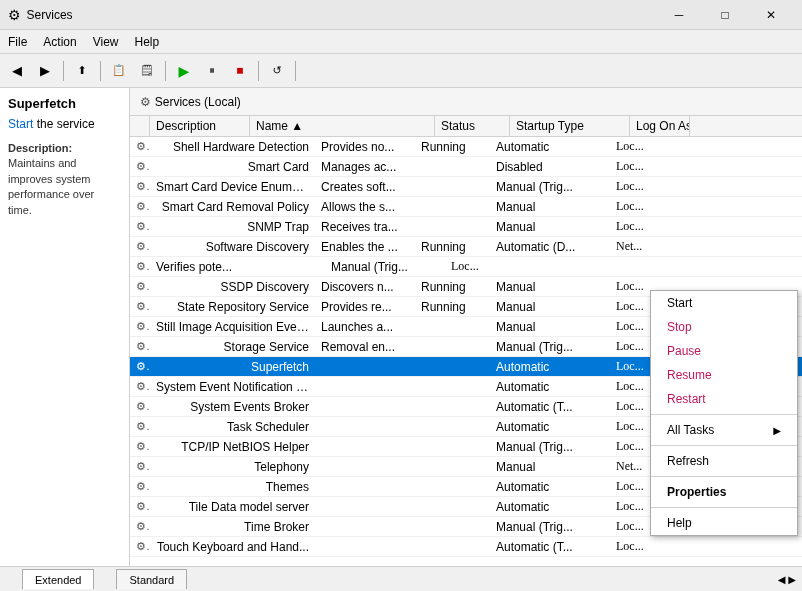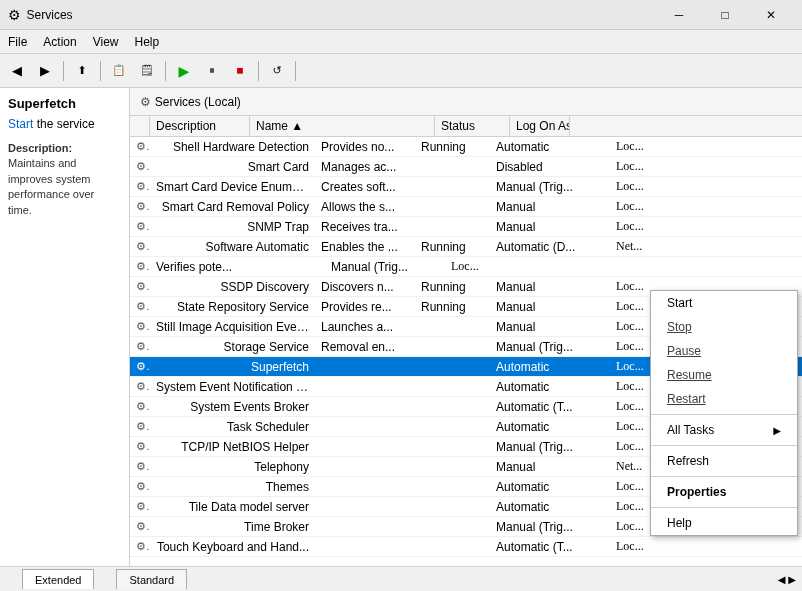--- a/index.html
+++ b/index.html
@@ -201,21 +201,21 @@
       z-index: 100;
       font-size: 12px;
     }
     .ctx-item {
       padding: 5px 16px;
       cursor: pointer;
       display: flex;
       align-items: center;
       justify-content: space-between;
     }
-    .ctx-item.disabled { color: #404040; cursor: default; text-decoration: underline; }
+    .ctx-item.disabled { color: #be185d; cursor: default; }
     .ctx-item.bold { font-weight: bold; }
     .ctx-sep { height: 1px; background: #d0d0d0; margin: 3px 0; }
     .ctx-arrow { font-size: 10px; }
 
     
     .service-list::-webkit-scrollbar { width: 14px; }
     .service-list::-webkit-scrollbar-track { background: #f0f0f0; }
     .service-list::-webkit-scrollbar-thumb { background: #c0c0c0; border: 1px solid #aaa; }
   </style>
 </head>
@@ -275,20 +275,21 @@
       <span>Services (Local)</span>
     </div>
 
     <div class="service-list">
 
       <div class="list-header">
         <div class="col-hdr row-icon"></div>
         <div class="col-hdr col-desc">Description</div>
         <div class="col-hdr col-name">Name ▲</div>
         <div class="col-hdr col-status">Status</div>
+        <div class="col-hdr col-startup">Startup Type</div>
         <div class="col-hdr col-log">Log On As</div>
       </div>
 
       <div id="rows-container">
           <div class="service-row">
     <div class="row-cell row-icon" style="color: #555;">⚙</div>
     <div class="row-cell cell-name">Shell Hardware Detection</div>
     <div class="row-cell cell-desc">Provides no...</div>
     <div class="row-cell cell-status">Running</div>
     <div class="row-cell cell-startup">Automatic</div>
@@ -321,21 +322,21 @@
           <div class="service-row">
     <div class="row-cell row-icon" style="color: #555;">⚙</div>
     <div class="row-cell cell-name">SNMP Trap</div>
     <div class="row-cell cell-desc">Receives tra...</div>
     <div class="row-cell cell-status"></div>
     <div class="row-cell cell-startup">Manual</div>
     <div class="row-cell cell-log">Loc...</div>
   </div>
           <div class="service-row">
     <div class="row-cell row-icon" style="color: #555;">⚙</div>
-    <div class="row-cell cell-name">Software Automatic</div>
+    <div class="row-cell cell-name">Software Discovery</div>
     <div class="row-cell cell-desc">Enables the ...</div>
     <div class="row-cell cell-status">Running</div>
     <div class="row-cell cell-startup">Automatic (D...</div>
     <div class="row-cell cell-log">Net...</div>
   </div>
           <div class="service-row">
     <div class="row-cell row-icon" style="color: #555;">⚙</div>
     <div class="row-cell cell-desc">Verifies pote...</div>
     <div class="row-cell cell-status"></div>
     <div class="row-cell cell-startup">Manual (Trig...</div>

